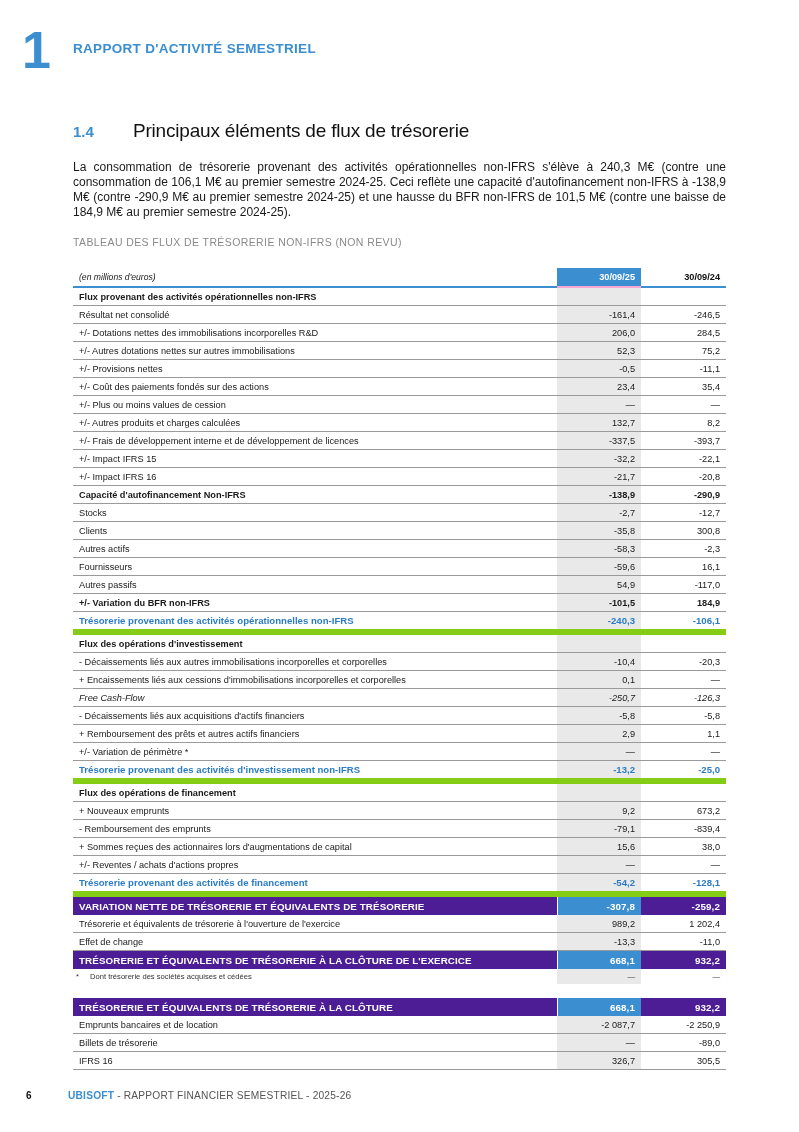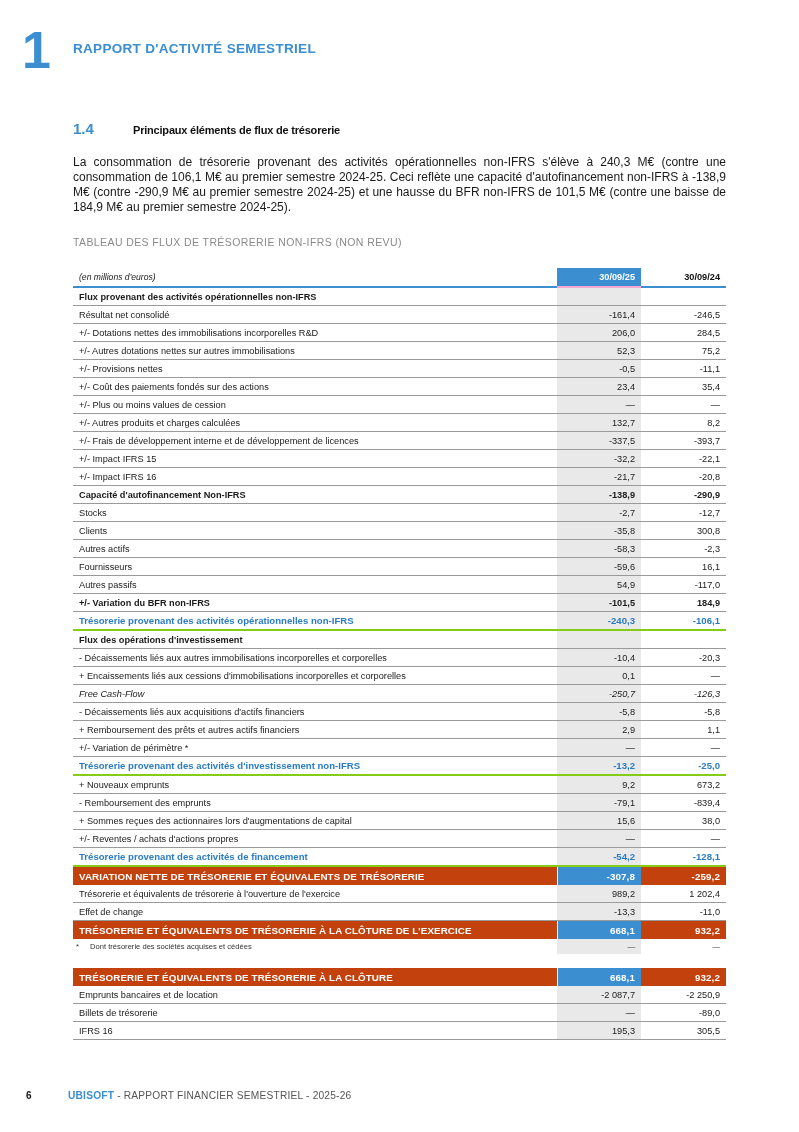--- a/index.html
+++ b/index.html
@@ -59,22 +59,22 @@
     margin-bottom: 18px;
   }
   #section-number {
     font-size: 15px;
     font-weight: bold;
     color: #3b8ed0;
     width: 60px;
     flex: none;
   }
   #section-name {
-    font-size: 11px;
-    font-weight: bold;
+    font-size: 19px;
+    font-weight: normal;
     color: #111111;
     letter-spacing: -0.2px;
   }
   #section-paragraph {
     font-size: 12px;
     line-height: 15px;
     color: #1a1a1a;
     text-align: justify;
   }
 
@@ -133,26 +133,26 @@
 
   
   tr.sect td { font-weight: bold; }
   tr.sect td.lbl { font-weight: bold; }
 
   
   tr.blue td {
     color: #2b7cc4;
     font-weight: bold;
     font-size: 9.6px;
-    border-bottom: 2px solid #84cc16;
+    border-bottom: 6px solid #84cc16;
   }
 
   
   tr.banner td {
-    background: #c2410c;
+    background: #4c1d95;
     color: #ffffff;
     font-weight: bold;
     font-size: 9.8px;
     border-bottom: none;
     height: 18px;
     letter-spacing: 0.1px;
   }
   tr.banner td.v1 { background: #3b8ed0; }
   tr.banner td.sep1 {
     box-shadow: inset 1px 0 0 #ffffff;
@@ -369,20 +369,25 @@
         <tr class="plain">
           <td class="lbl">+/- Variation de périmètre *</td>
           <td class="num v1">—</td>
           <td class="num v2">—</td>
         </tr>
         <tr class="blue">
           <td class="lbl">Trésorerie provenant des activités d'investissement non-IFRS</td>
           <td class="num v1">-13,2</td>
           <td class="num v2">-25,0</td>
         </tr>
+        <tr class="sect">
+          <td class="lbl">Flux des opérations de financement</td>
+          <td class="num v1"></td>
+          <td class="num v2"></td>
+        </tr>
         <tr class="plain">
           <td class="lbl">+ Nouveaux emprunts</td>
           <td class="num v1">9,2</td>
           <td class="num v2">673,2</td>
         </tr>
         <tr class="plain">
           <td class="lbl">- Remboursement des emprunts</td>
           <td class="num v1">-79,1</td>
           <td class="num v2">-839,4</td>
         </tr>
@@ -448,21 +453,21 @@
           <td class="num v1">-2 087,7</td>
           <td class="num v2">-2 250,9</td>
         </tr>
         <tr class="plain">
           <td class="lbl">Billets de trésorerie</td>
           <td class="num v1">—</td>
           <td class="num v2">-89,0</td>
         </tr>
         <tr class="plain">
           <td class="lbl">IFRS 16</td>
-          <td class="num v1">195,3</td>
+          <td class="num v1">326,7</td>
           <td class="num v2">305,5</td>
         </tr>
       </tbody>
   </table>
 </div>
 
 <div id="footer">
   <div id="page-number">6</div>
   <div id="footer-text"><span id="footer-brand">UBISOFT</span><span> - RAPPORT FINANCIER SEMESTRIEL - 2025-26</span></div>
 </div>

